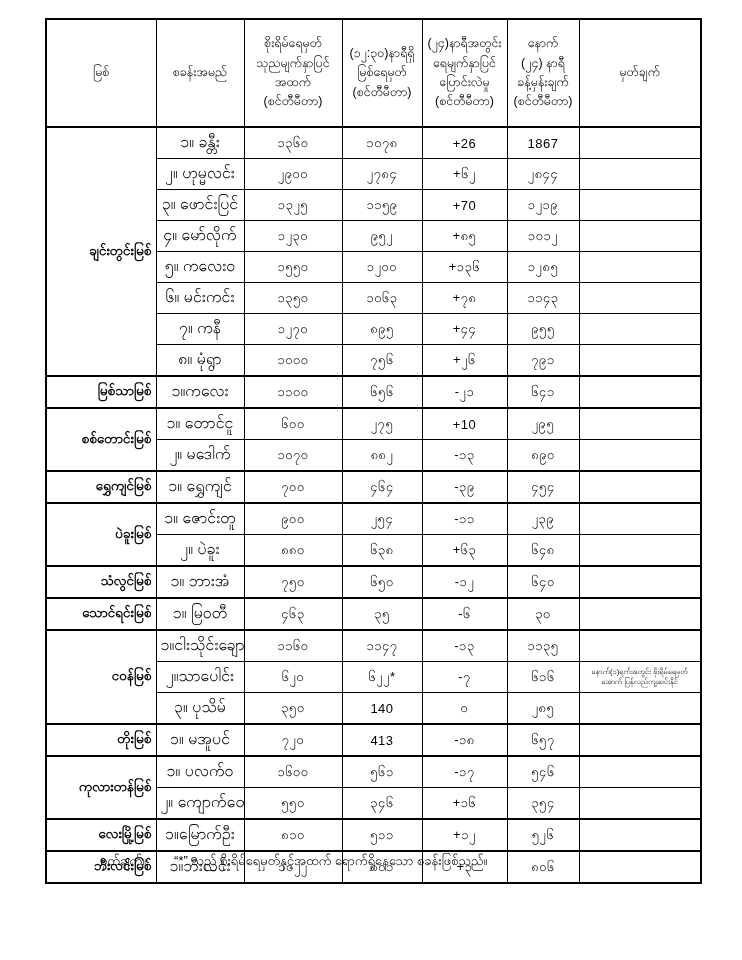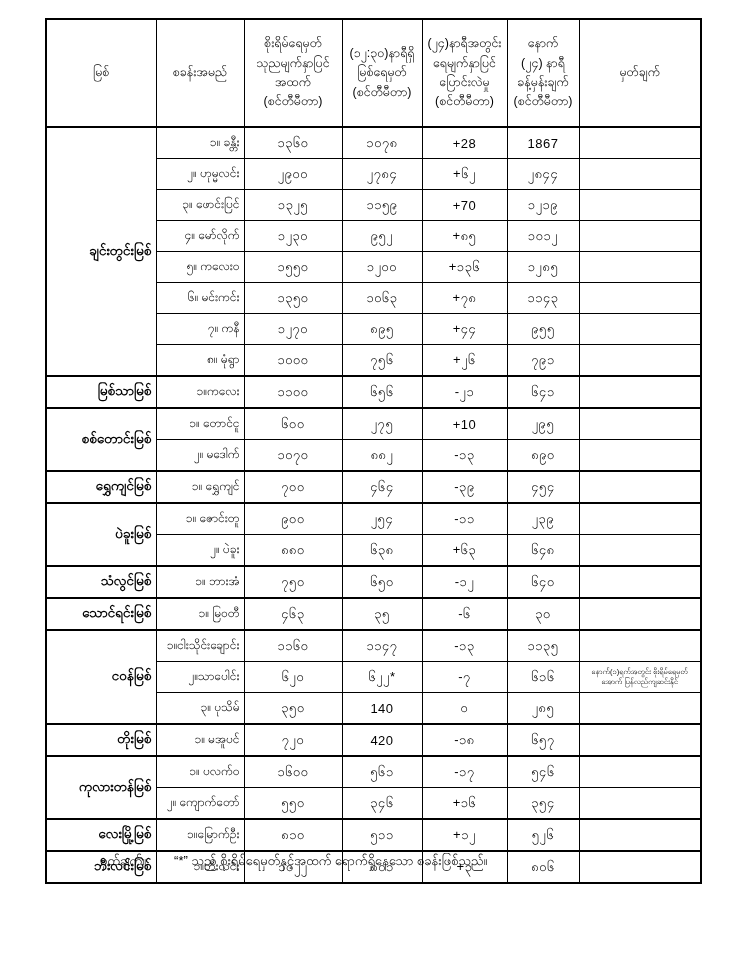--- a/index.html
+++ b/index.html
@@ -40,21 +40,21 @@
     white-space: pre-line;
     padding: 2px 1px;
   }
   tbody td { height: 28px; font-size: 13px; }
   td.river-cell {
     font-weight: bold;
     font-size: 13.5px;
     text-align: right;
     padding-left: 3px;
   }
-  td.station-cell { text-align: right; font-size: 12px; padding-left: 5px; white-space: nowrap; }
+  td.station-cell { text-align: center; font-size: 16px; padding-left: 5px; white-space: nowrap; }
   td.num-cell { text-align: center; font-size: 13px; letter-spacing: 0.5px; }
   td.remark-cell {
     text-align: center;
     font-size: 7.5px;
     line-height: 1.35;
     padding: 1px 2px;
   }
   
   tbody tr.group-first td { border-top-width: 2px; }
   .footnote {
@@ -103,21 +103,21 @@
 (စင်တီမီတာ)</th>
         <th>မှတ်ချက်</th>
       </tr>
     </thead>
     <tbody>
         <tr class="group-first">
           <td rowspan="8" class="river-cell">ချင်းတွင်းမြစ်</td>
           <td class="station-cell">၁။ ခန္တီး</td>
           <td class="num-cell">၁၃၆၀</td>
           <td class="num-cell">၁၀၇၈</td>
-          <td class="num-cell">+28</td>
+          <td class="num-cell">+26</td>
           <td class="num-cell">1867</td>
           <td class="remark-cell"></td>
         </tr>
         <tr>
           <td class="station-cell">၂။ ဟုမ္မလင်း</td>
           <td class="num-cell">၂၉၀၀</td>
           <td class="num-cell">၂၇၈၄</td>
           <td class="num-cell">+၆၂</td>
           <td class="num-cell">၂၈၄၄</td>
           <td class="remark-cell"></td>
@@ -262,21 +262,21 @@
           <td class="num-cell">၃၅၀</td>
           <td class="num-cell">140</td>
           <td class="num-cell">၀</td>
           <td class="num-cell">၂၈၅</td>
           <td class="remark-cell"></td>
         </tr>
         <tr class="group-first">
           <td rowspan="1" class="river-cell">တိုးမြစ်</td>
           <td class="station-cell">၁။ မအူပင်</td>
           <td class="num-cell">၇၂၀</td>
-          <td class="num-cell">420</td>
+          <td class="num-cell">413</td>
           <td class="num-cell">-၁၈</td>
           <td class="num-cell">၆၅၇</td>
           <td class="remark-cell"></td>
         </tr>
         <tr class="group-first">
           <td rowspan="2" class="river-cell">ကုလားတန်မြစ်</td>
           <td class="station-cell">၁။ ပလက်ဝ</td>
           <td class="num-cell">၁၆၀၀</td>
           <td class="num-cell">၅၆၁</td>
           <td class="num-cell">-၁၇</td>

